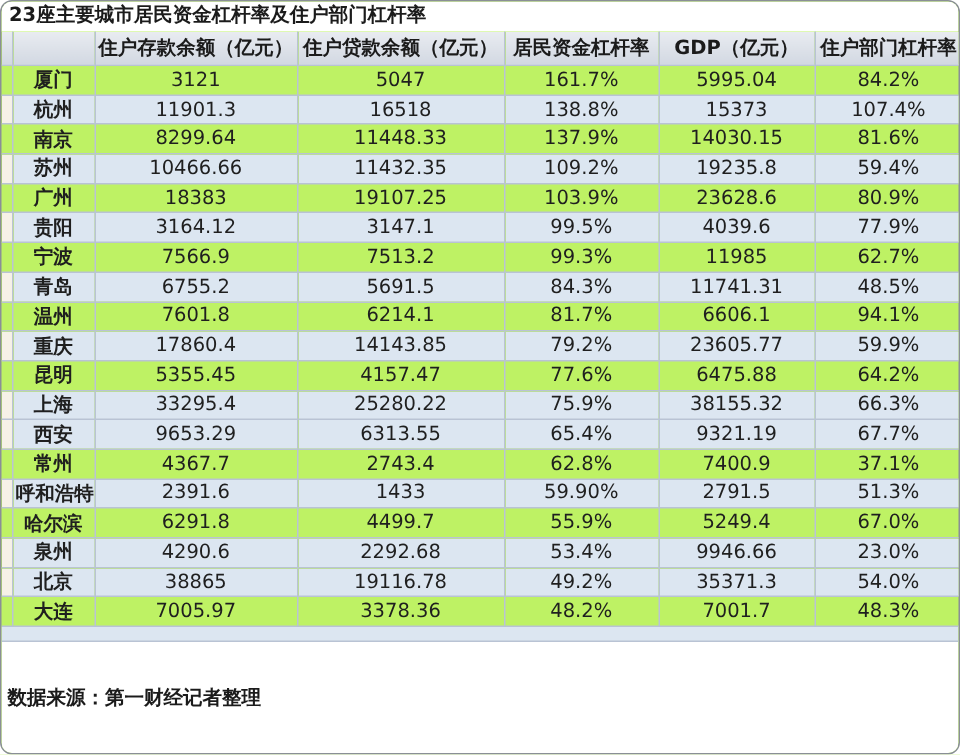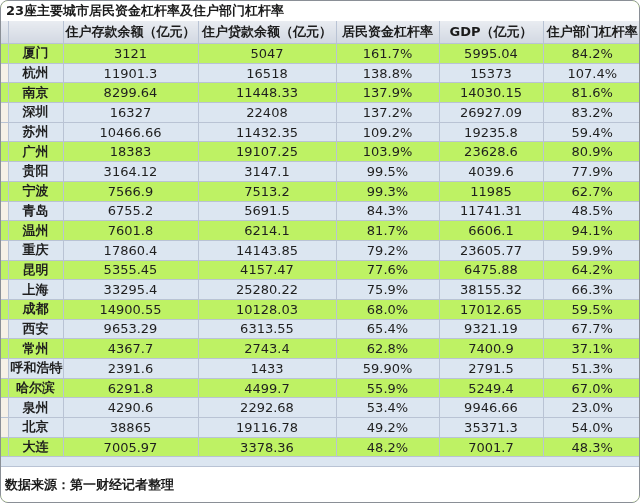--- a/index.html
+++ b/index.html
@@ -131,29 +131,20 @@
           <td class="sliver"></td>
           <td class="city">南京</td>
           <td class="value">8299.64</td>
           <td class="value">11448.33</td>
           <td class="value">137.9%</td>
           <td class="value">14030.15</td>
           <td class="value">81.6%</td>
         </tr>
         <tr class="alt">
           <td class="sliver"></td>
-          <td class="city">深圳</td>
-          <td class="value">16327</td>
-          <td class="value">22408</td>
-          <td class="value">137.2%</td>
-          <td class="value">26927.09</td>
-          <td class="value">83.2%</td>
-        </tr>
-        <tr class="alt">
-          <td class="sliver"></td>
           <td class="city">苏州</td>
           <td class="value">10466.66</td>
           <td class="value">11432.35</td>
           <td class="value">109.2%</td>
           <td class="value">19235.8</td>
           <td class="value">59.4%</td>
         </tr>
         <tr>
           <td class="sliver"></td>
           <td class="city">广州</td>
@@ -219,29 +210,20 @@
         </tr>
         <tr class="alt">
           <td class="sliver"></td>
           <td class="city">上海</td>
           <td class="value">33295.4</td>
           <td class="value">25280.22</td>
           <td class="value">75.9%</td>
           <td class="value">38155.32</td>
           <td class="value">66.3%</td>
         </tr>
-        <tr>
-          <td class="sliver"></td>
-          <td class="city">成都</td>
-          <td class="value">14900.55</td>
-          <td class="value">10128.03</td>
-          <td class="value">68.0%</td>
-          <td class="value">17012.65</td>
-          <td class="value">59.5%</td>
-        </tr>
         <tr class="alt">
           <td class="sliver"></td>
           <td class="city">西安</td>
           <td class="value">9653.29</td>
           <td class="value">6313.55</td>
           <td class="value">65.4%</td>
           <td class="value">9321.19</td>
           <td class="value">67.7%</td>
         </tr>
         <tr>

